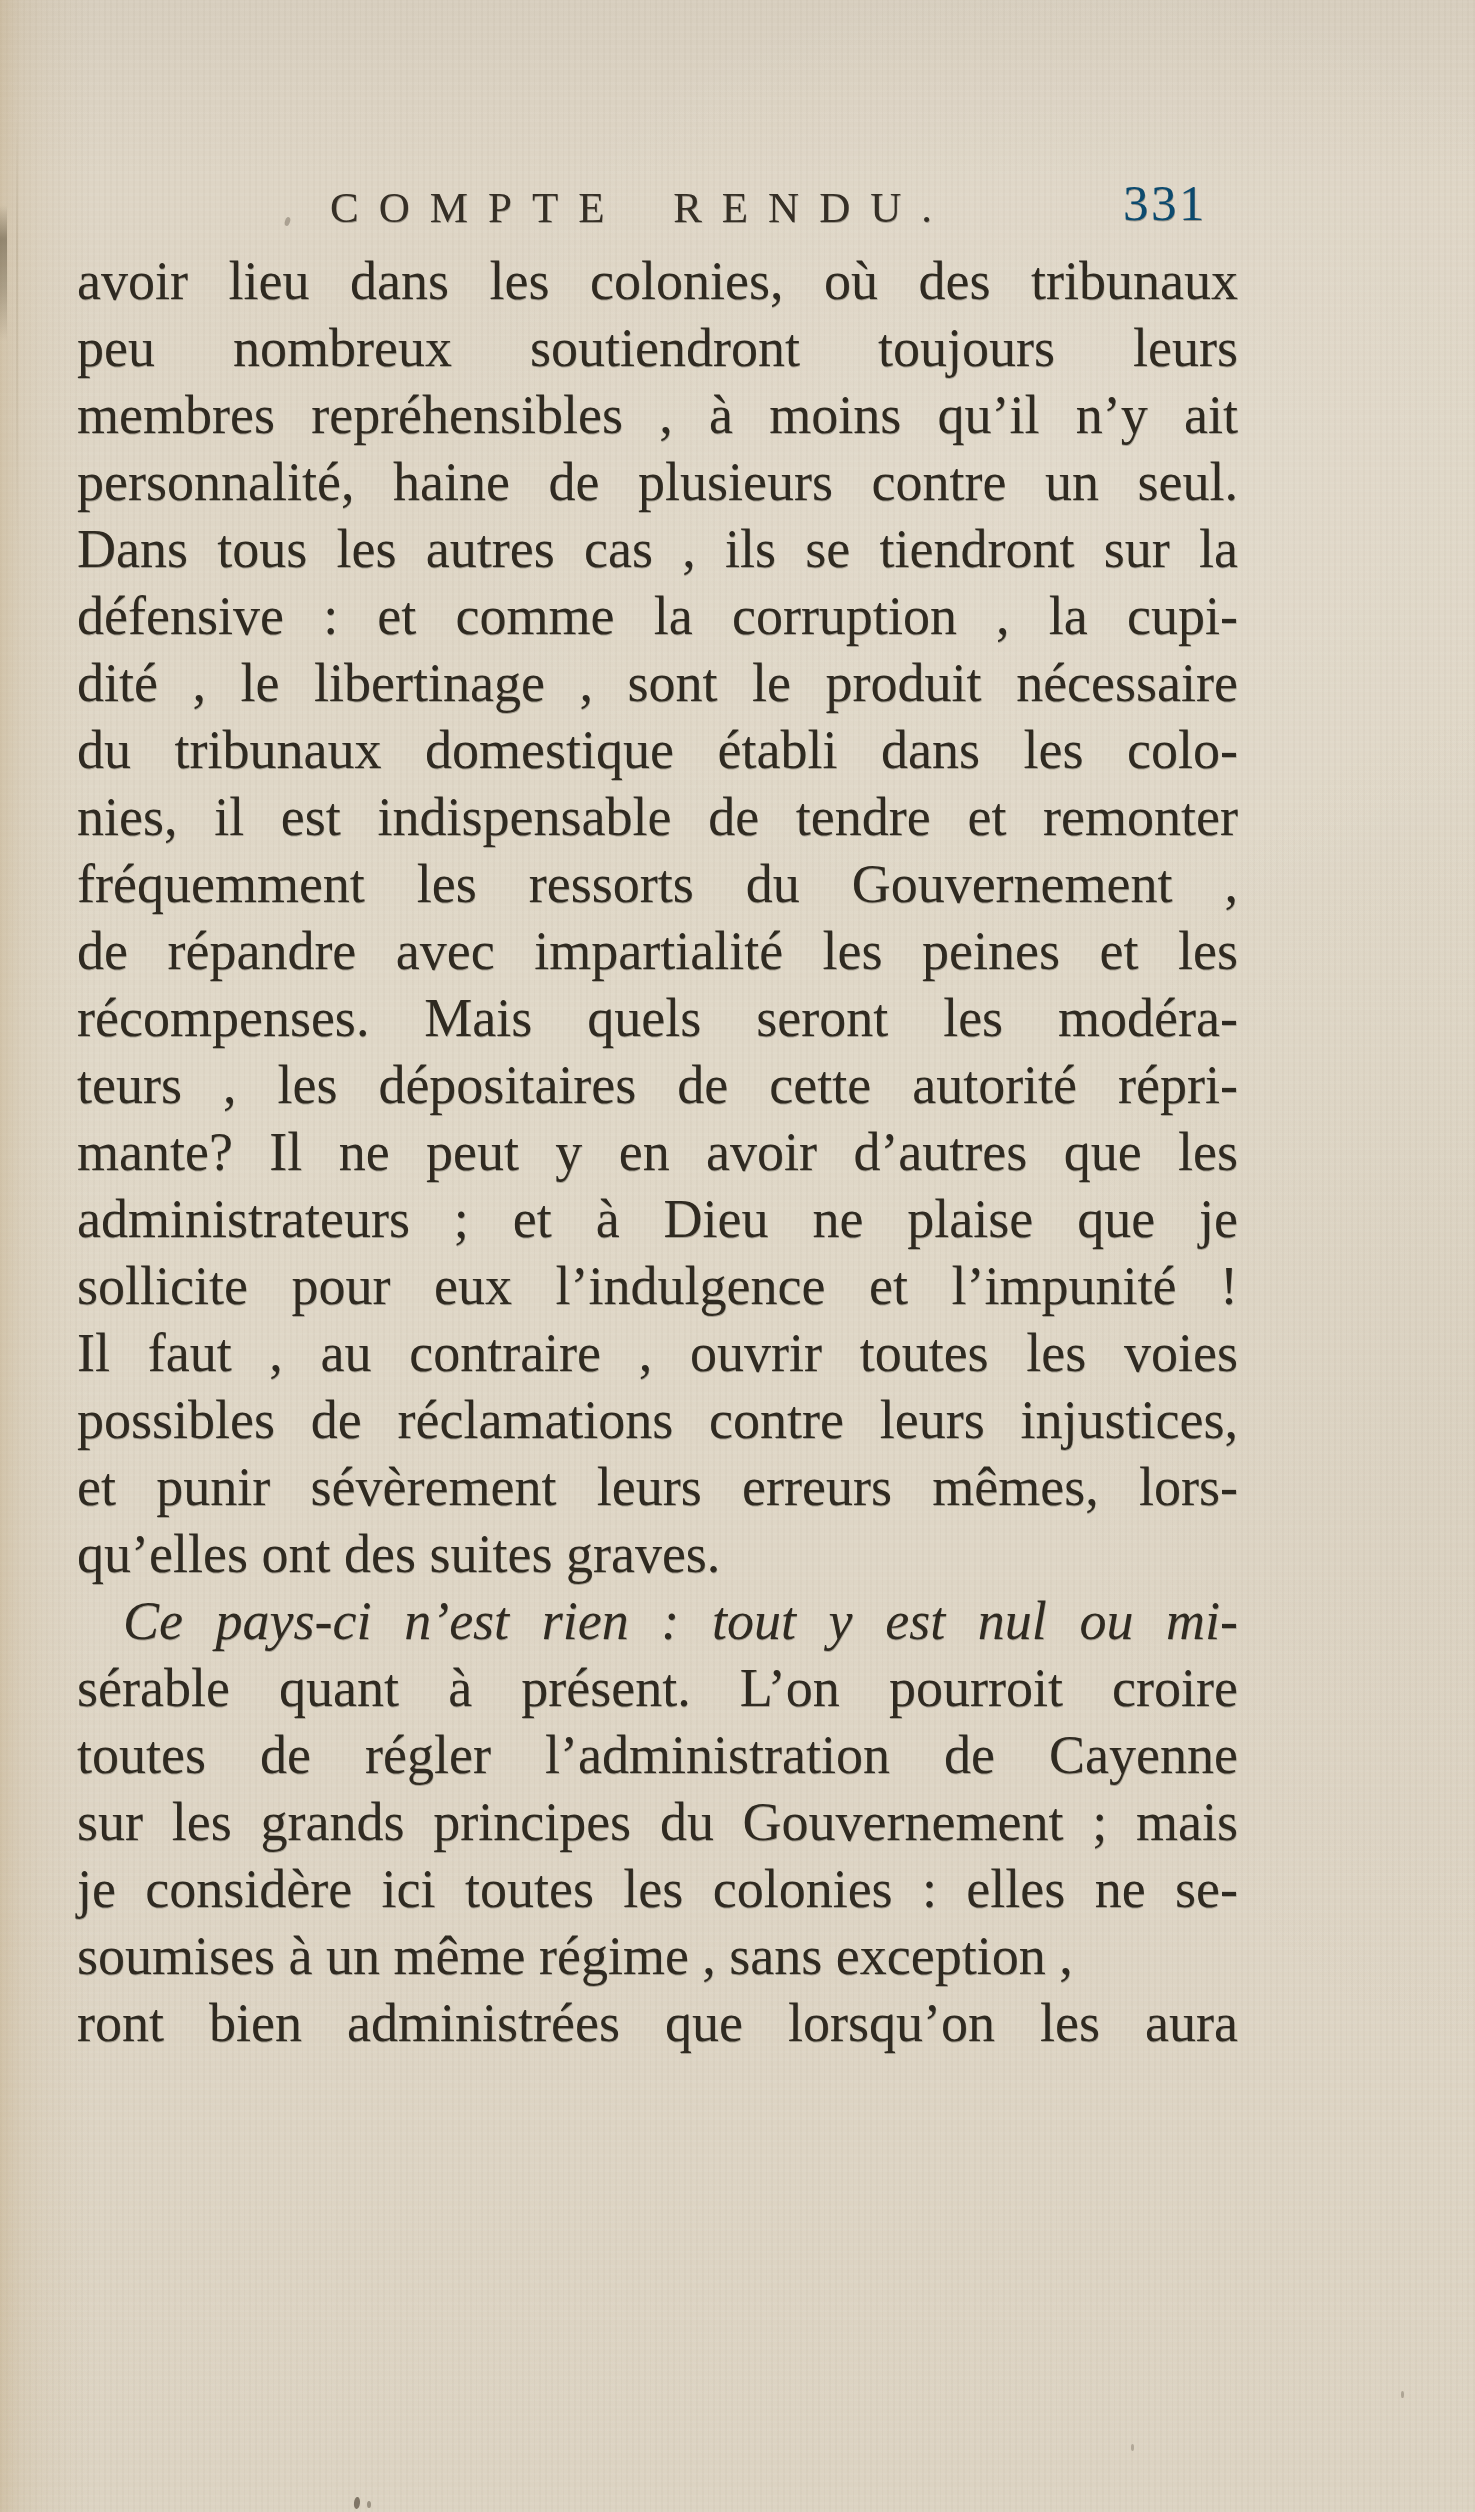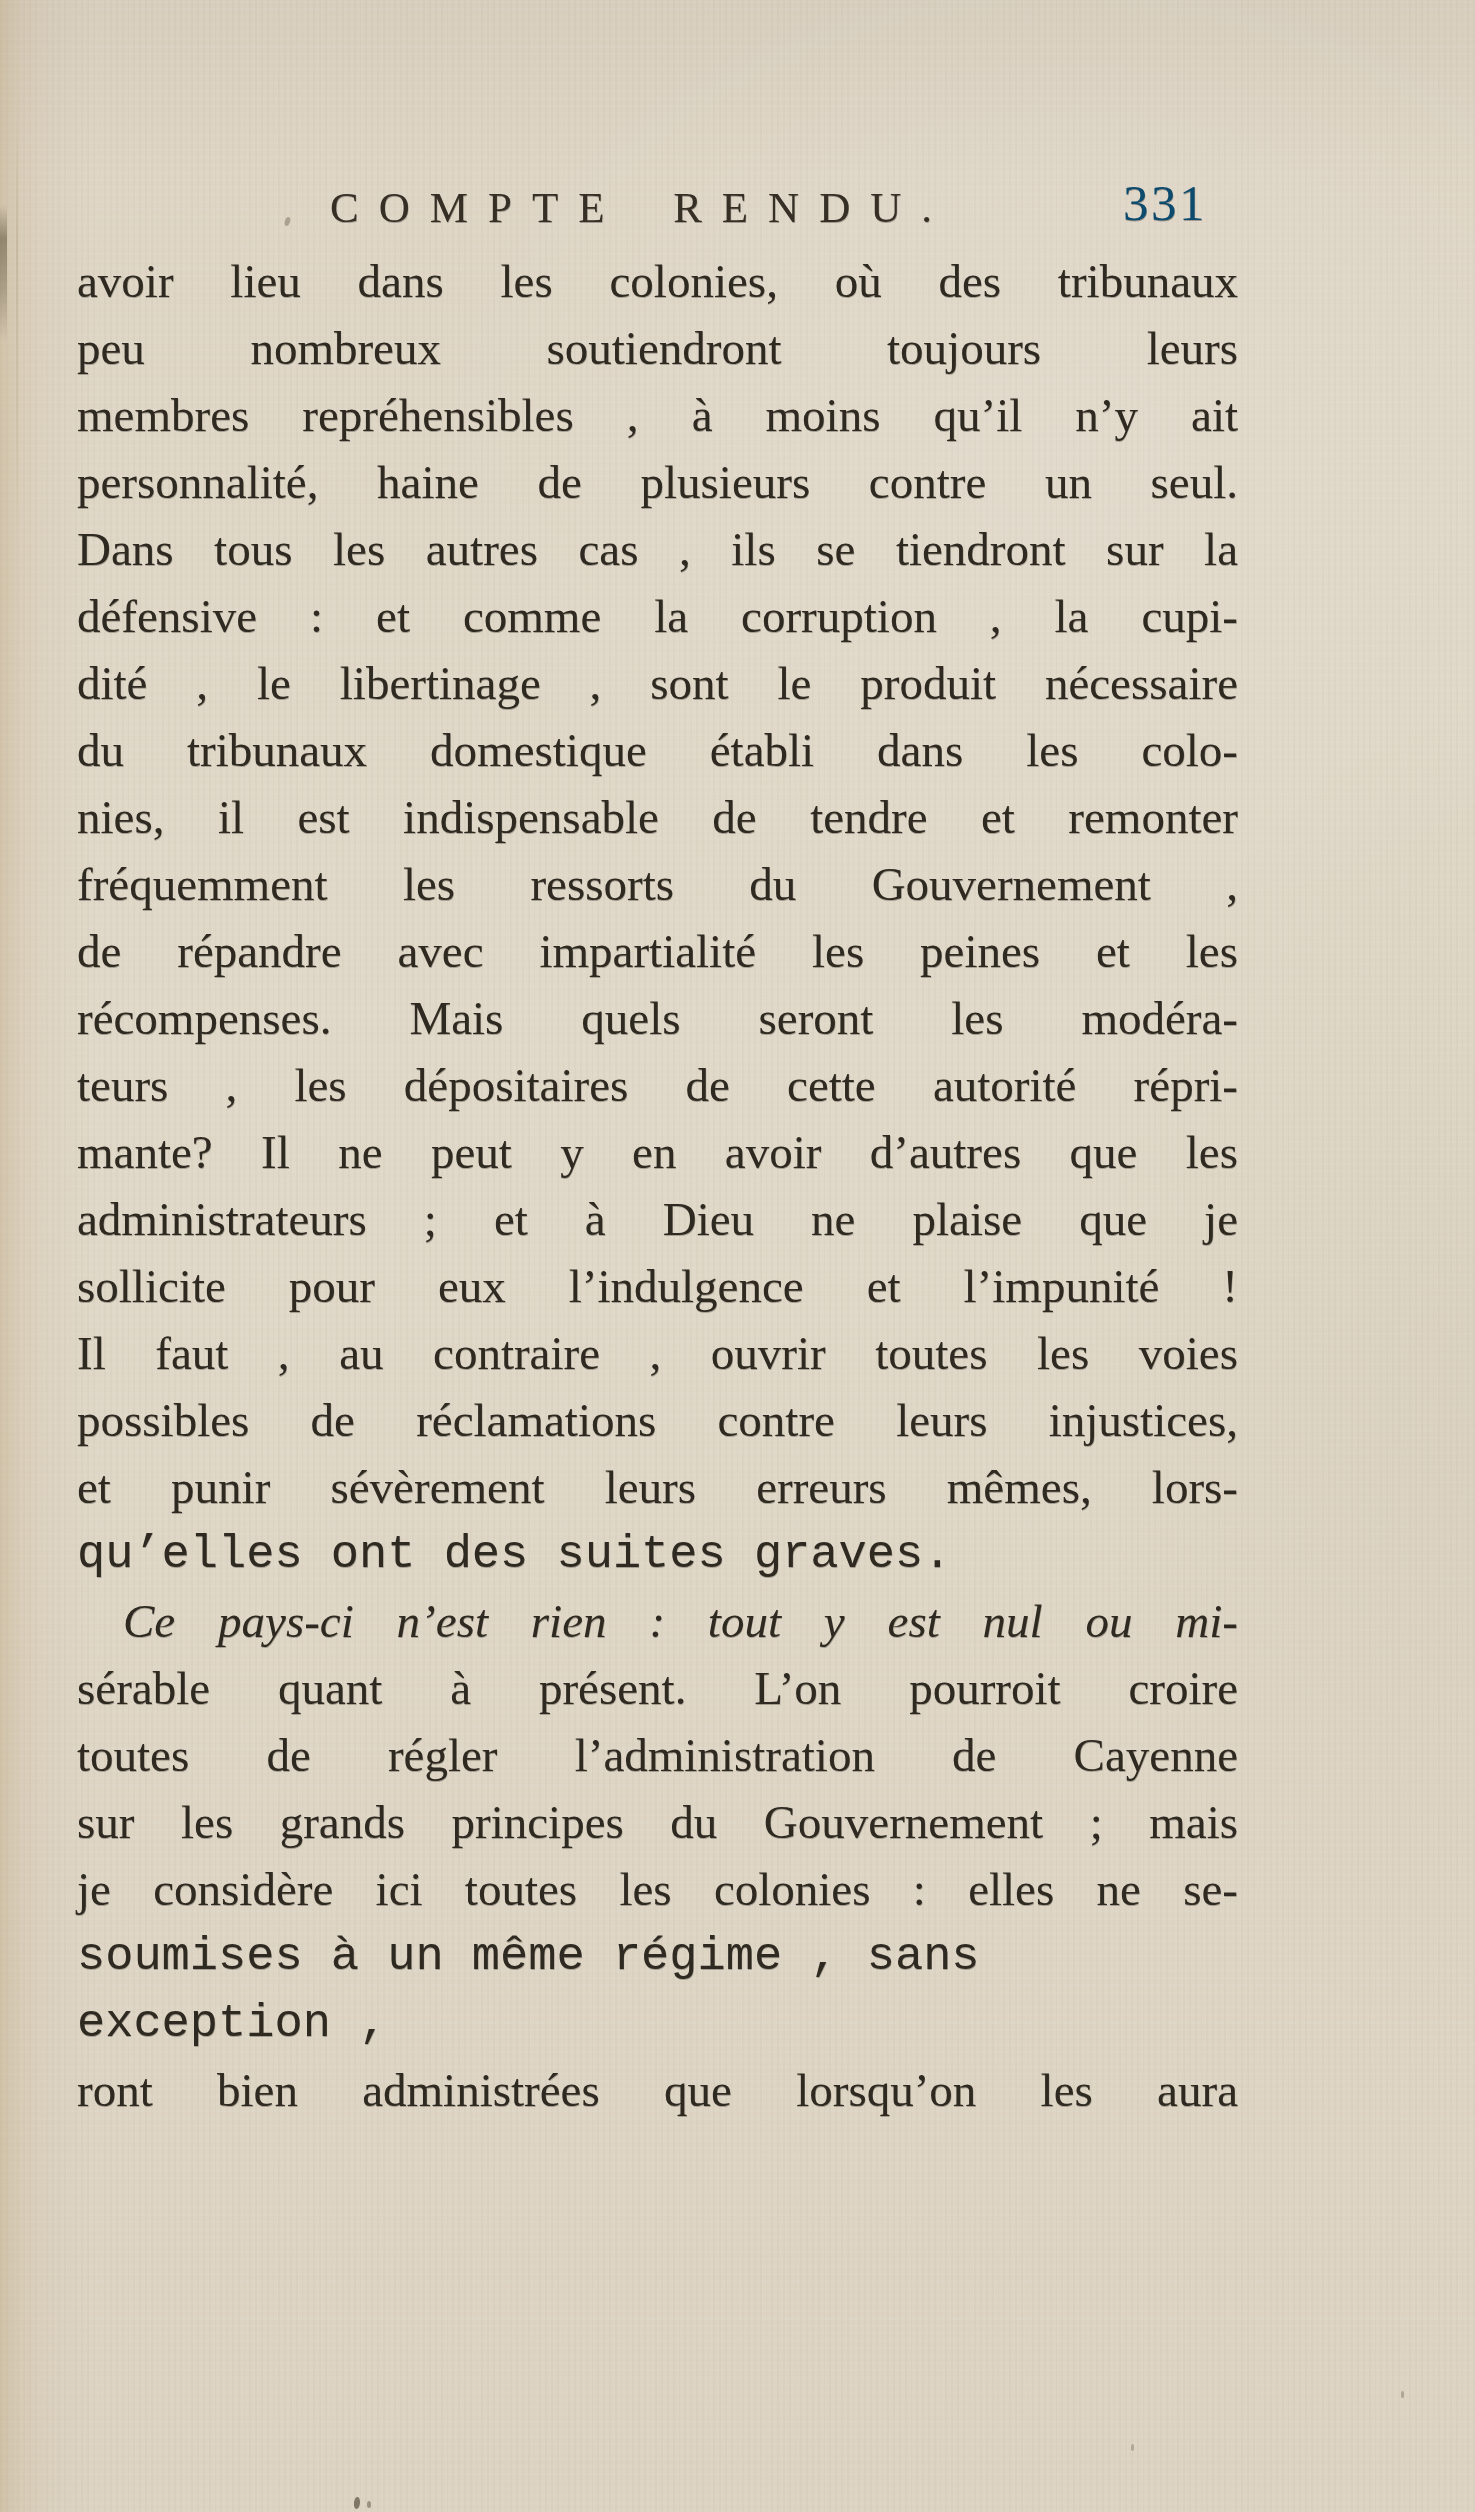--- a/index.html
+++ b/index.html
@@ -46,34 +46,33 @@
     letter-spacing: 2.5px;
     color: #0c4a6e;
     text-shadow: 0.5px 0.7px 0.6px rgba(50,44,34,0.35);
   }
 
   .text-block {
     position: absolute;
     top: 248px;
     left: 77px;
     width: 1161px;
-    font-size: 47px;
+    font-size: 54px;
     line-height: 67px;
     color: #2f2a21;
     text-shadow: 0.4px 0.7px 0.6px rgba(47,42,33,0.32);
   }
   .line {
     text-align: justify;
     text-align-last: justify;
     text-justify: inter-word;
   }
   .line.para-end {
     text-align: left;
     text-align-last: left;
-    font-family: Liberation Mono, monospace;
   }
   .line.indent {
     text-indent: 46px;
     font-style: italic;
   }
 
   
   .edge-smudge {
     position: absolute;
     left: 0; top: 205px;

